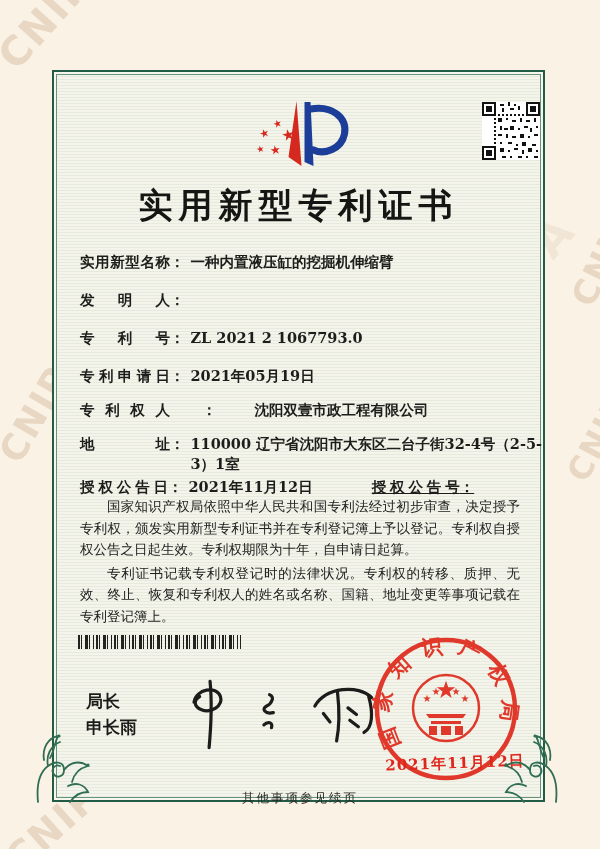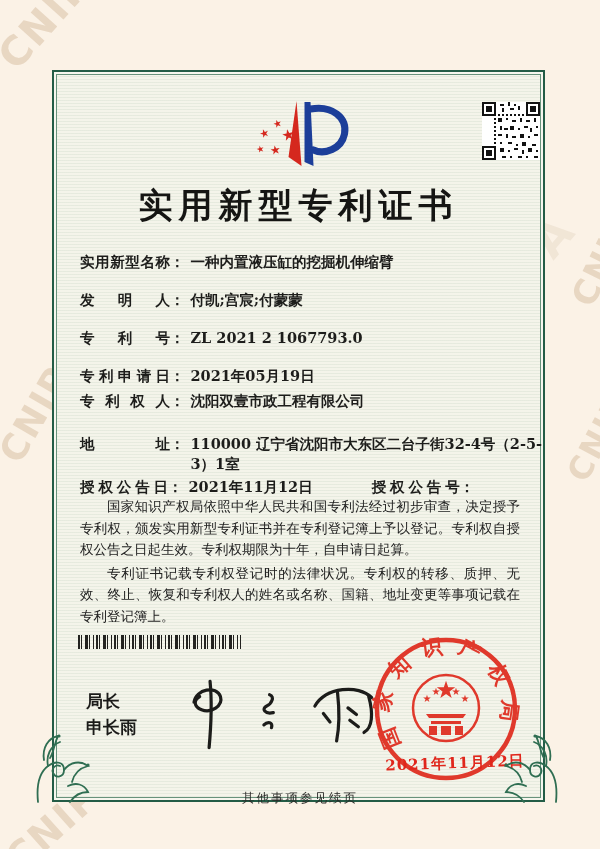--- a/index.html
+++ b/index.html
@@ -32,24 +32,24 @@
   .title{
     left:0;top:111px;width:100%;text-align:center;
     font-size:34px;font-weight:bold;letter-spacing:6px;color:#151513;
   }
   
   .row{left:26px;display:flex;align-items:flex-start;font-size:14.5px;font-weight:600;line-height:20px;justify-content:flex-end;}
   .lbl{display:inline-block;width:90px;text-align:justify;text-align-last:justify;}
   .colon{margin:0 2px 0 0;}
   .val{margin-left:4px;}
   .row-0{top:180px;} .row-1{top:218px;} .row-2{top:256px;}
-  .row-3{top:294px;} .row-4{top:319px;} .row-5{top:362px;}
+  .row-3{top:294px;} .row-4{top:328px;gap:32px;} .row-5{top:362px;}
   .row-5 .val{width:360px;}
   .grant{top:405px;left:26px;width:456px;display:flex;font-size:14.5px;font-weight:600;line-height:20px;}
-  .grant .group2{margin-left:59px;display:flex;}
+  .grant .group2{margin-left:59px;display:flex;text-decoration:underline;}
   .grant .lbl{width:88px;}
   
   .paras{left:26px;top:424px;width:440px;font-size:13.5px;line-height:1.6;
     text-align:justify;color:#222;}
   .paras p{margin:0 0 2px 0;text-indent:2em;}
   
   .barcode{left:24px;top:563px;width:163px;height:14px;
     background:repeating-linear-gradient(90deg,
       #22221f 0 2px, rgba(0,0,0,0) 2px 3px,
       #22221f 3px 4px, rgba(0,0,0,0) 4px 7px,
@@ -170,21 +170,20 @@
   <div class="title">实用新型专利证书</div>
 
   <div class="row row-0">
     <span class="lbl">实用新型名称</span>
       <span class="colon">：</span>
     <span class="val">一种内置液压缸的挖掘机伸缩臂</span>
   </div>
   <div class="row row-1">
     <span class="lbl">发明人</span>
       <span class="colon">：</span>
-    <span class="val">付凯;宫宸;付蒙蒙</span>
   </div>
   <div class="row row-2">
     <span class="lbl">专利号</span>
       <span class="colon">：</span>
     <span class="val">ZL 2021 2 1067793.0</span>
   </div>
   <div class="row row-3">
     <span class="lbl">专利申请日</span>
       <span class="colon">：</span>
     <span class="val">2021年05月19日</span>

